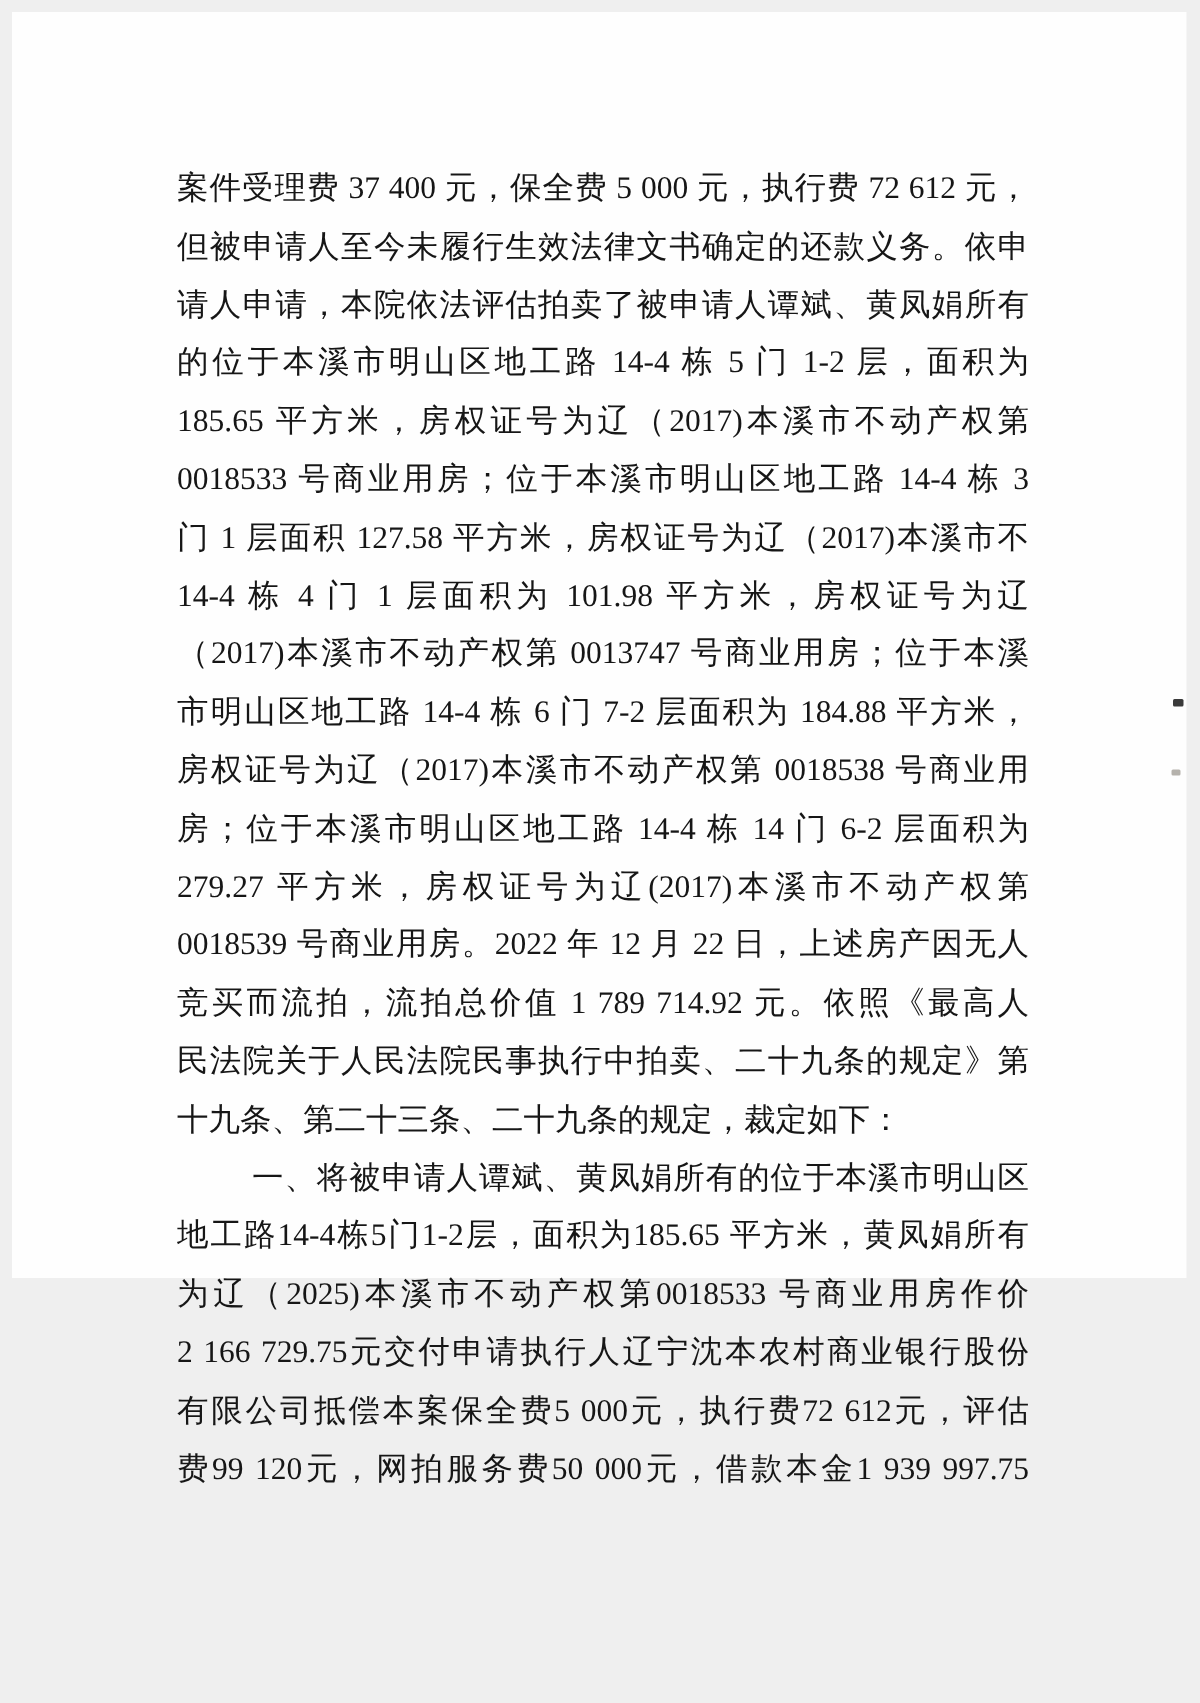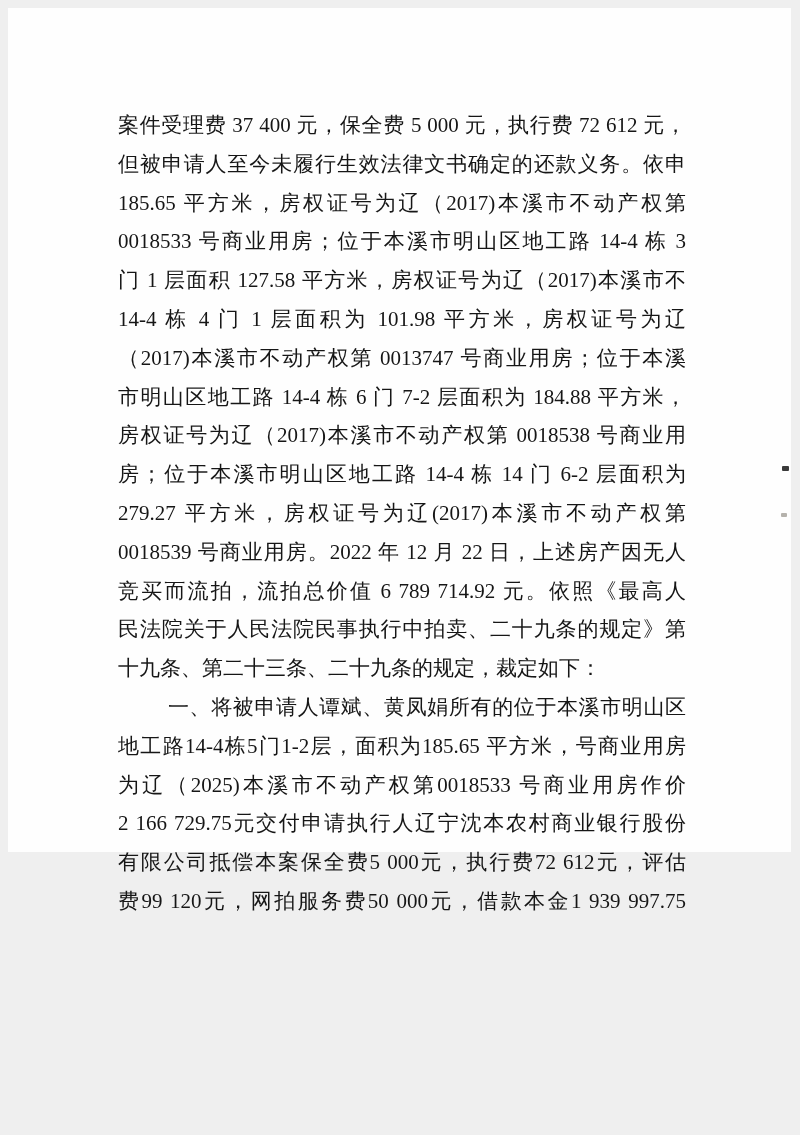--- a/index.html
+++ b/index.html
@@ -41,35 +41,37 @@
   }
 </style>
 </head>
 <body>
 
 <div class="scan">
   <div class="page">
     <div class="text-block">
         <div class="line">案件受理费 37 400 元，保全费 5 000 元，执行费 72 612 元，</div>
         <div class="line">但被申请人至今未履行生效法律文书确定的还款义务。依申</div>
+        <div class="line">请人申请，本院依法评估拍卖了被申请人谭斌、黄凤娟所有</div>
+        <div class="line">的位于本溪市明山区地工路 14-4 栋 5 门 1-2 层，面积为</div>
         <div class="line">185.65 平方米，房权证号为辽（2017)本溪市不动产权第</div>
         <div class="line">0018533 号商业用房；位于本溪市明山区地工路 14-4 栋 3</div>
         <div class="line">门 1 层面积 127.58 平方米，房权证号为辽（2017)本溪市不</div>
         <div class="line">14-4 栋 4 门 1 层面积为 101.98 平方米，房权证号为辽</div>
         <div class="line">（2017)本溪市不动产权第 0013747 号商业用房；位于本溪</div>
         <div class="line">市明山区地工路 14-4 栋 6 门 7-2 层面积为 184.88 平方米，</div>
         <div class="line">房权证号为辽（2017)本溪市不动产权第 0018538 号商业用</div>
         <div class="line">房；位于本溪市明山区地工路 14-4 栋 14 门 6-2 层面积为</div>
         <div class="line">279.27 平方米，房权证号为辽(2017)本溪市不动产权第</div>
         <div class="line">0018539 号商业用房。2022 年 12 月 22 日，上述房产因无人</div>
-        <div class="line">竞买而流拍，流拍总价值 6 789 714.92 元。依照《最高人</div>
+        <div class="line">竞买而流拍，流拍总价值 1 789 714.92 元。依照《最高人</div>
         <div class="line">民法院关于人民法院民事执行中拍卖、二十九条的规定》第</div>
         <div class="line no-stretch">十九条、第二十三条、二十九条的规定，裁定如下：</div>
         <div class="line indent">一、将被申请人谭斌、黄凤娟所有的位于本溪市明山区</div>
-        <div class="line">地工路14-4栋5门1-2层，面积为185.65 平方米，号商业用房</div>
+        <div class="line">地工路14-4栋5门1-2层，面积为185.65 平方米，黄凤娟所有</div>
         <div class="line">为辽（2025)本溪市不动产权第0018533 号商业用房作价</div>
         <div class="line">2 166 729.75元交付申请执行人辽宁沈本农村商业银行股份</div>
         <div class="line">有限公司抵偿本案保全费5 000元，执行费72 612元，评估</div>
         <div class="line">费99 120元，网拍服务费50 000元，借款本金1 939 997.75</div>
       </div>
   </div>
 <div class="speck" style="left: 782px; top: 466px; width: 7px; height: 5px; background: rgb(58, 58, 58);"></div>
     <div class="speck" style="left: 781px; top: 513px; width: 6px; height: 4px; background: rgb(181, 178, 172);"></div>
   </div>
 

